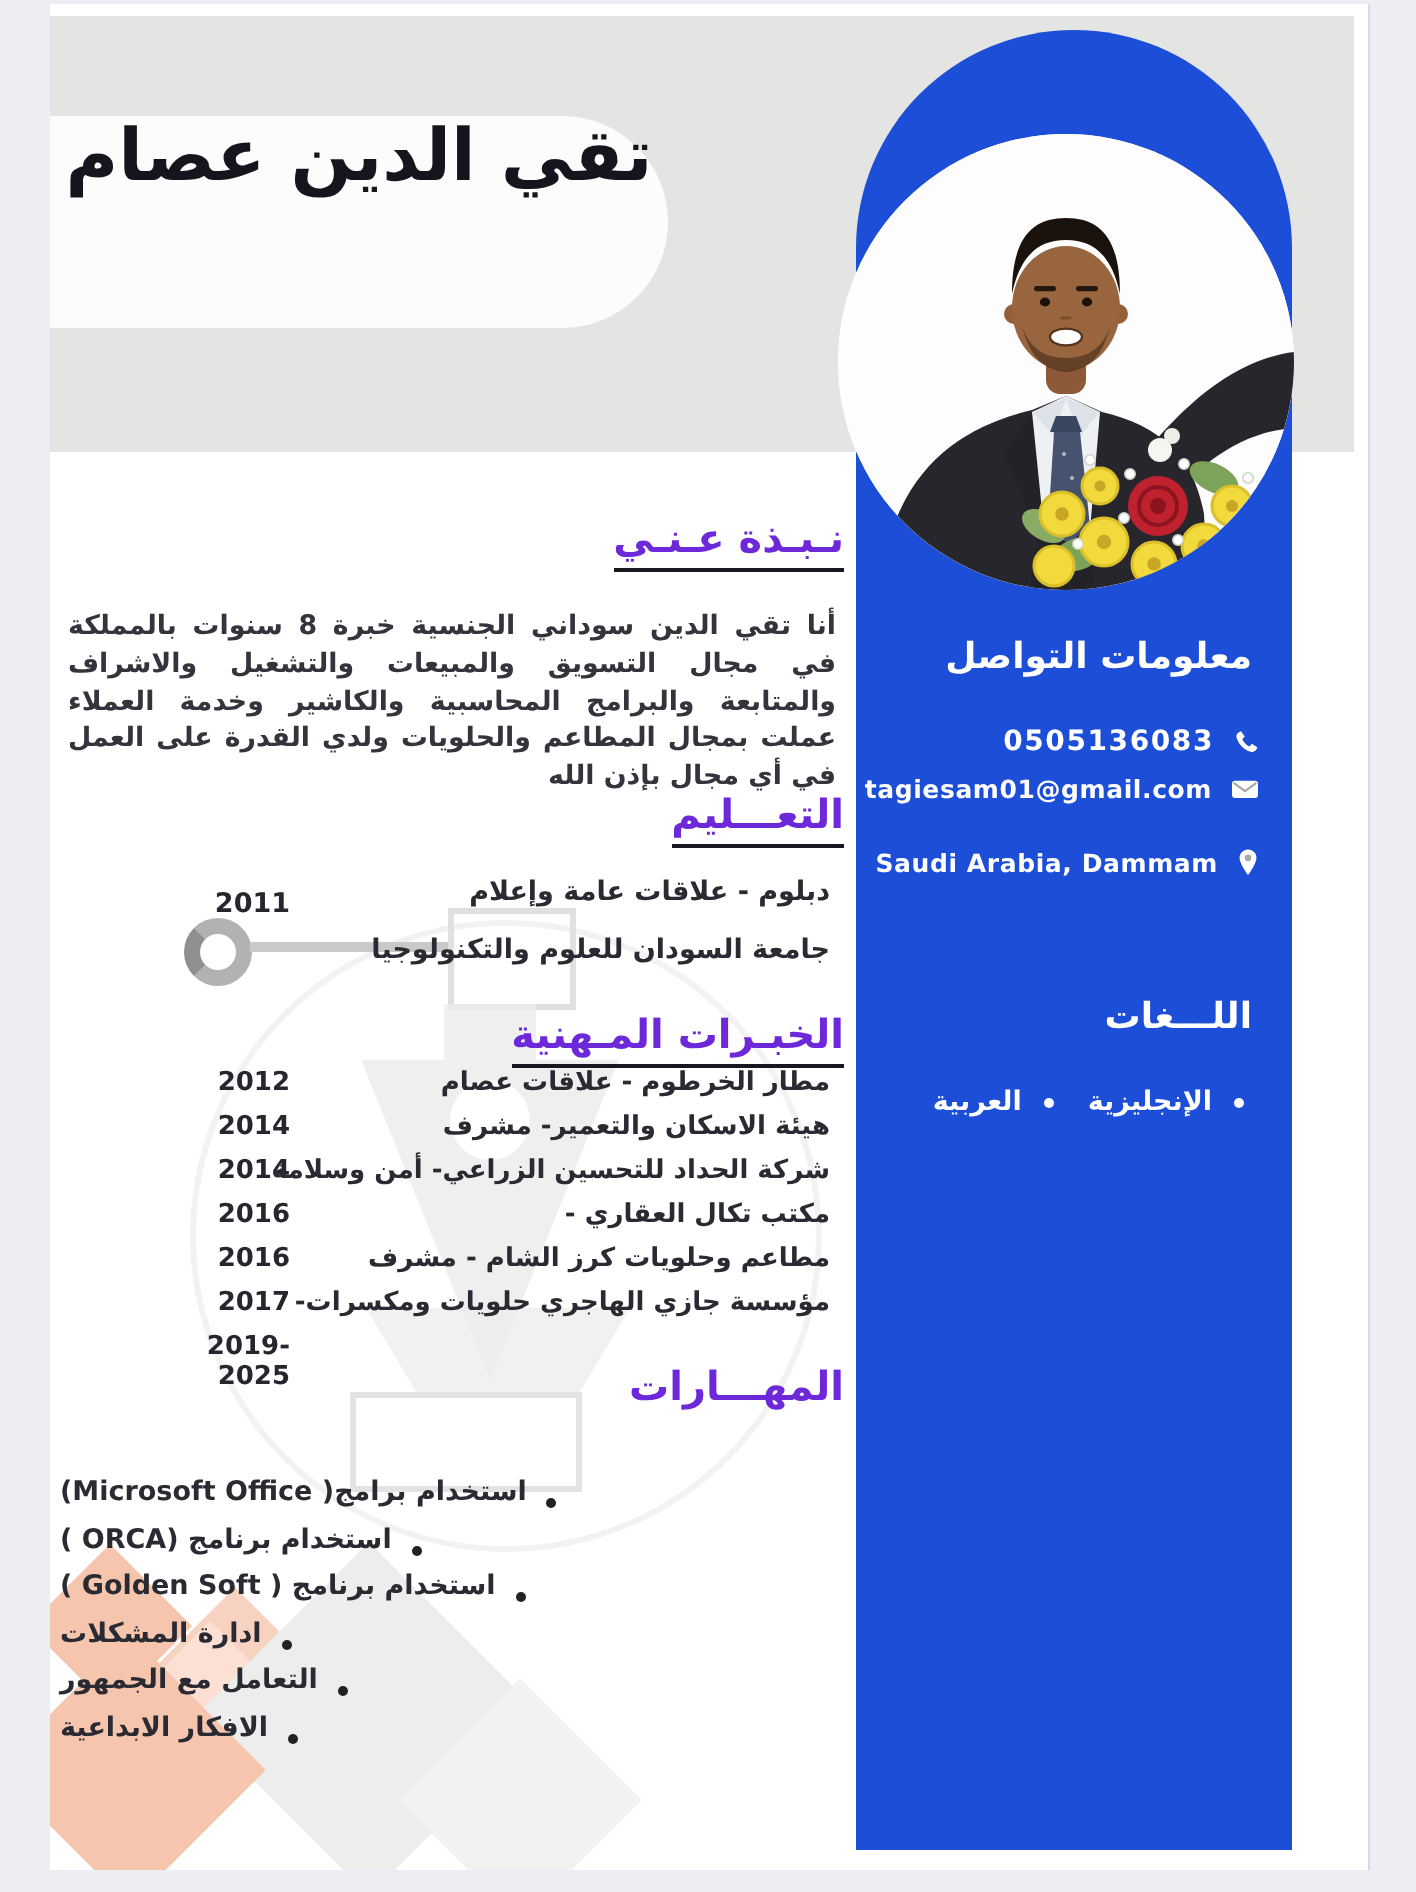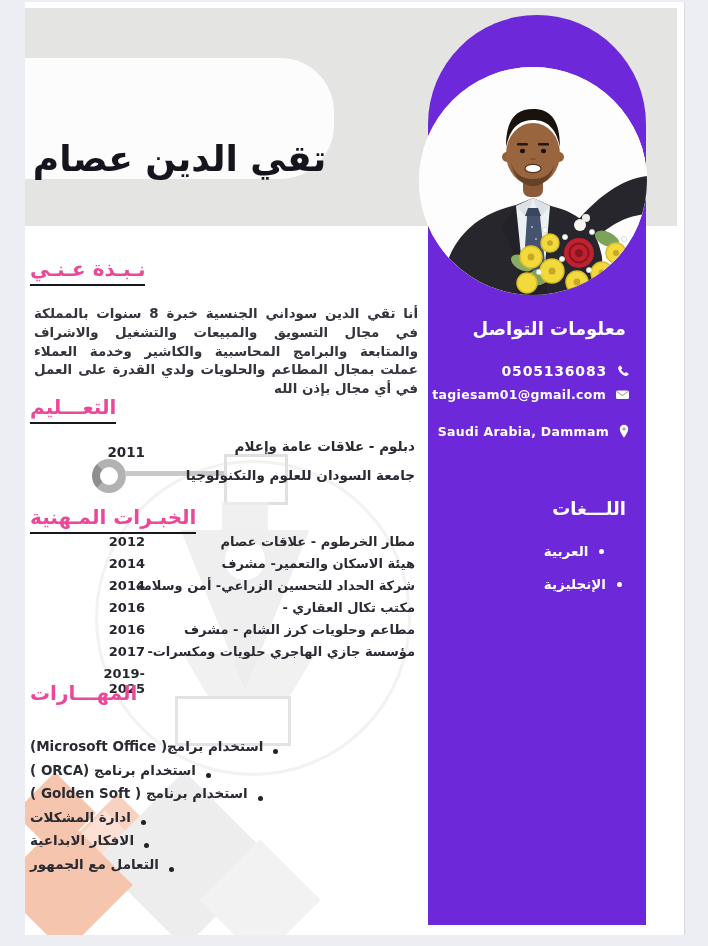--- a/index.html
+++ b/index.html
@@ -9,58 +9,58 @@
     font-family:"DejaVu Sans", sans-serif;
     -webkit-font-smoothing:antialiased;
   }
   .page{
     position:absolute;left:25px;top:2px;width:659px;height:933px;
     background:#ffffff;border-right:1px solid #d9d9df;overflow:hidden;
   }
   
   .banner{position:absolute;left:0;top:6px;width:652px;height:218px;background:#e4e4e2;}
   .name-pill{
-    position:absolute;left:0;top:56px;width:309px;height:121px;
+    position:absolute;left:0;top:56px;width:309px;height:106px;
     background:#fcfcfd;border-radius:0 54px 54px 0;
-    display:flex;align-items:flex-end;justify-content:center;
+    display:flex;align-items:flex-start;justify-content:center;
   }
   .name-pill h1{
     margin:0;font-size:36px;font-weight:bold;color:#15151d;letter-spacing:0;
     direction:rtl;white-space:nowrap;
   }
   
   .sidebar{
     position:absolute;left:403px;top:13px;width:218px;height:910px;
-    background:#6d28d9;border-radius:110px 110px 0 0;
+    background:#1d4ed8;border-radius:110px 110px 0 0;
   }
   .photo{
     position:absolute;left:394px;top:65px;width:228px;height:228px;border-radius:50%;
     overflow:hidden;background:#fdfdfd;
   }
   .photo svg{display:block;}
   .sb-title{
     position:absolute;right:20px;color:#ffffff;font-size:18px;font-weight:bold;
     direction:rtl;white-space:nowrap;letter-spacing:.5px;
   }
   .contact-title{top:303px;}
   .lang-title{top:483px;}
   .contact-list{position:absolute;top:346px;right:16px;display:flex;flex-direction:column;gap:5px;}
   .c-row{display:flex;align-items:center;justify-content:flex-end;gap:9px;
     color:#fff;font-size:12.5px;font-weight:600;letter-spacing:.3px;height:19px;text-align:right;}
   .c-row.loc{margin-top:13px;}
   .c-row svg{flex:0 0 auto;}
-  .lang-list{position:absolute;top:528px;right:24px;display:flex;flex-direction:column;gap:17px;}
+  .lang-list{position:absolute;top:528px;right:24px;display:flex;flex-direction:row;gap:17px;}
   .l-row{display:flex;align-items:center;justify-content:flex-end;gap:11px;
     color:#fff;font-size:13.5px;font-weight:600;direction:rtl;}
   .l-dot{width:5px;height:5px;border-radius:50%;background:#fff;}
   
   .main{position:absolute;left:5px;top:250px;width:392px;}
   .sec-title{
-    position:absolute;left:0;width:100%;text-align:left;direction:rtl;
-    font-size:20px;font-weight:bold;color:#ec4899;
+    position:absolute;left:0;width:100%;text-align:right;direction:rtl;
+    font-size:20px;font-weight:bold;color:#6d28d9;
   }
   .sec-title span{display:inline-block;border-bottom:2.5px solid #17171f;padding-bottom:3px;}
   .sec-title.no-line span{border-bottom:none;}
   .t-about{top:5px;}
   .t-edu{top:143px;}
   .t-exp{top:253px;}
   .t-skills{top:429px;}
   .about-text{
     position:absolute;top:40px;left:4px;width:384px;
     direction:rtl;text-align:justify;
@@ -303,22 +303,22 @@
       <div class="s-row">
         <span class="s-dot"></span>
         <span>استخدام برنامج ( Golden Soft )</span>
       </div>
       <div class="s-row">
         <span class="s-dot"></span>
         <span>ادارة المشكلات</span>
       </div>
       <div class="s-row">
         <span class="s-dot"></span>
+        <span>التعامل مع الجمهور</span>
+      </div>
+      <div class="s-row">
+        <span class="s-dot"></span>
         <span>الافكار الابداعية</span>
-      </div>
-      <div class="s-row">
-        <span class="s-dot"></span>
-        <span>التعامل مع الجمهور</span>
       </div>
     </div>
 
   </div>
 </div>
 
 </body></html>

